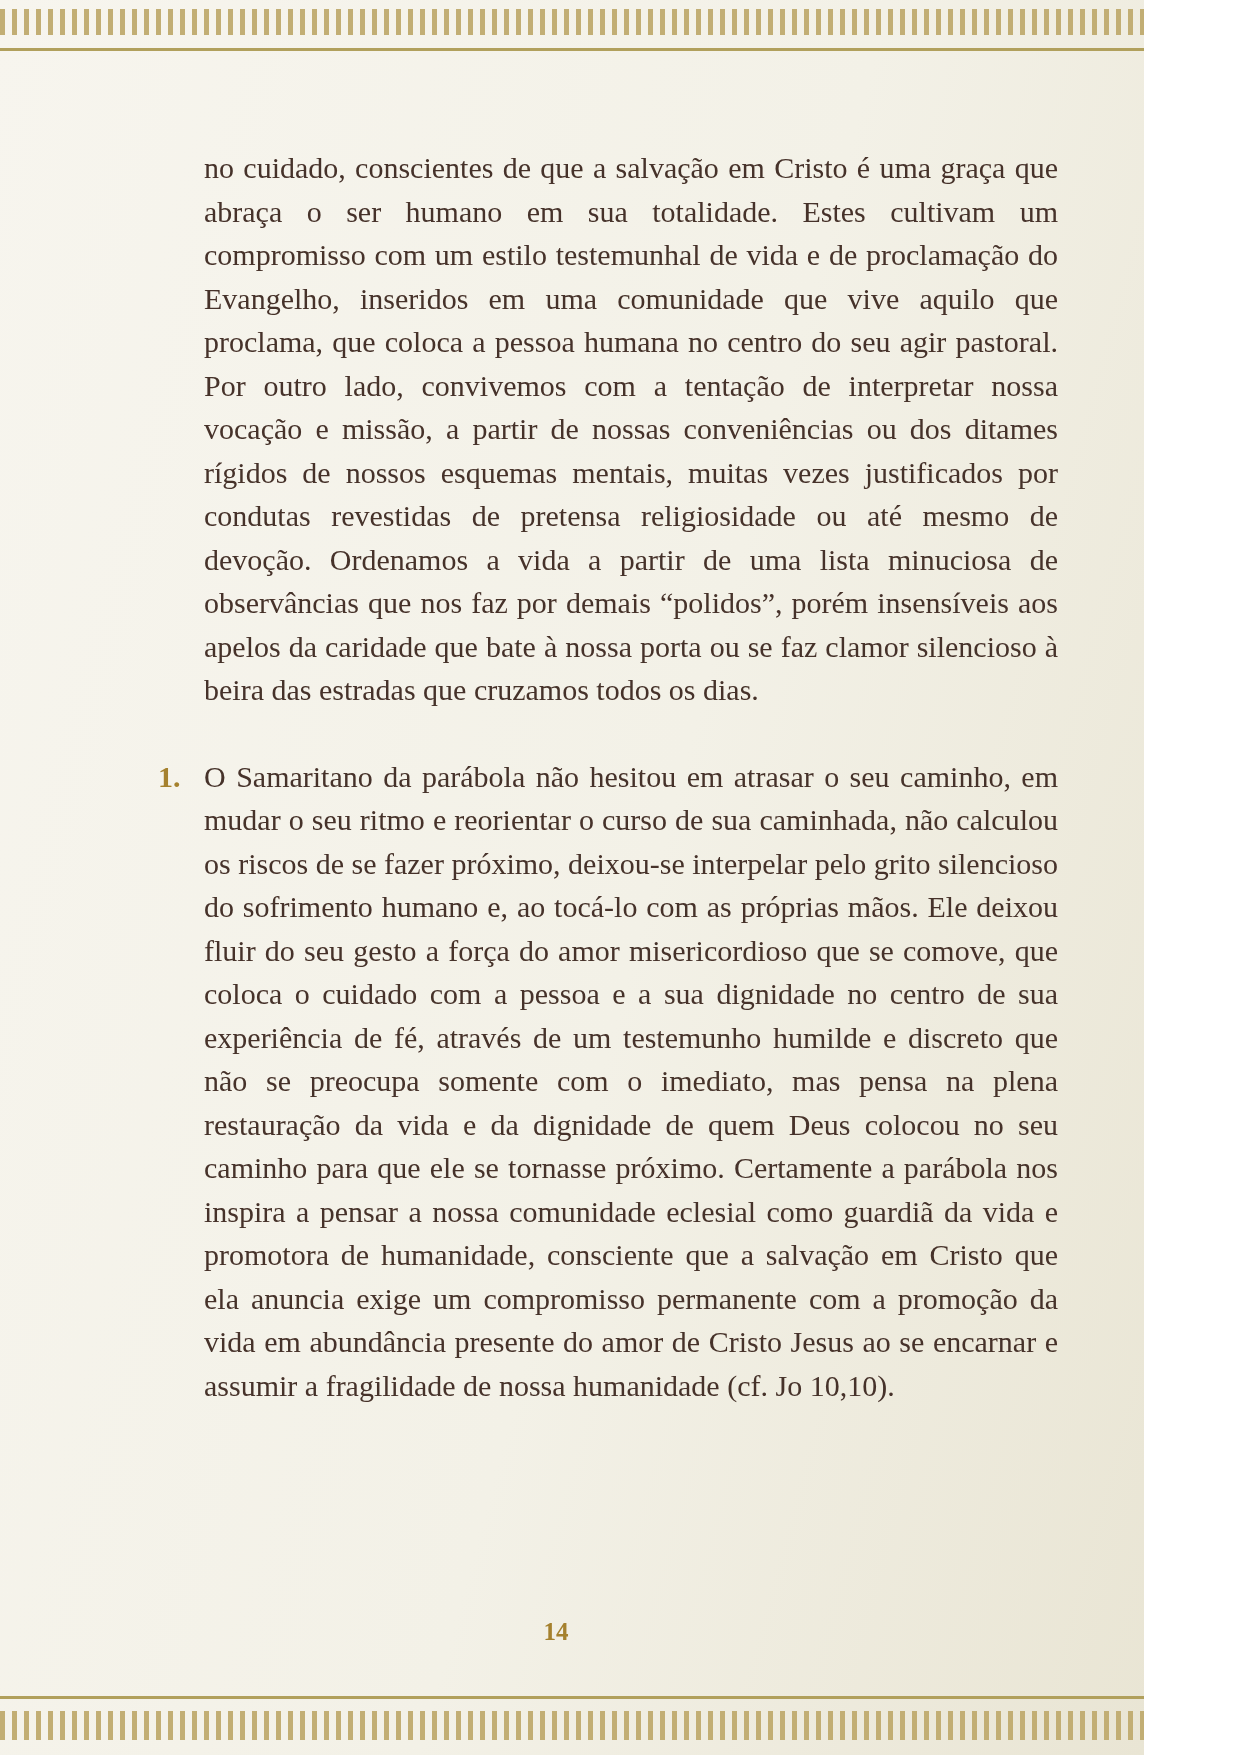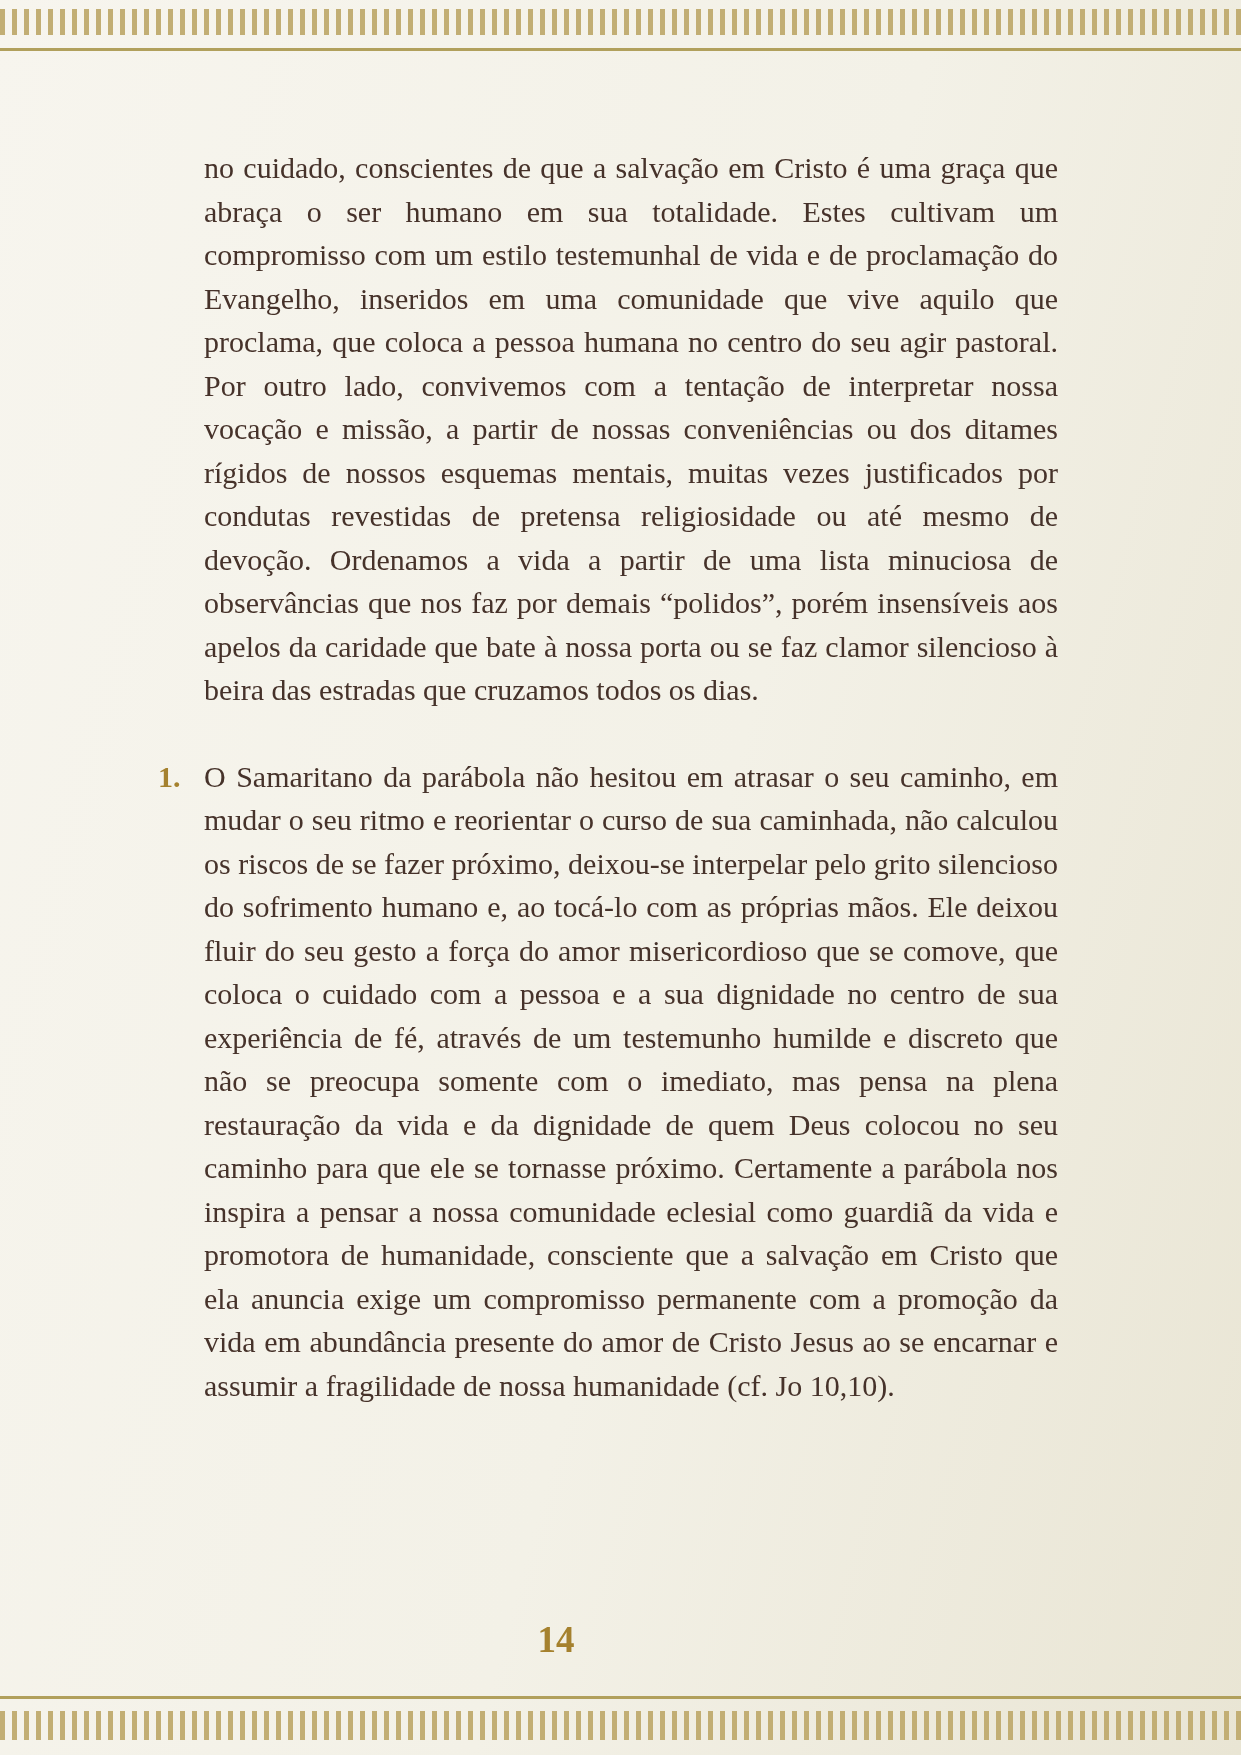--- a/index.html
+++ b/index.html
@@ -13,21 +13,21 @@
   }
   * { box-sizing: border-box; }
   html, body { margin: 0; padding: 0; }
   body {
     width: 1241px;
     height: 1755px;
     font-family: "Liberation Serif", "DejaVu Serif", serif;
   }
   .page {
     position: relative;
-    width: 1241px;
+    width: 1144px;
     height: 1755px;
     overflow: hidden;
     background: linear-gradient(105deg,
       var(--background-light) 0%,
       var(--background-mid) 55%,
       var(--background-dark) 100%);
   }
   .border-bars {
     position: absolute;
     left: 0;
@@ -69,21 +69,21 @@
     font-weight: bold;
     color: var(--accent-gold);
     white-space: nowrap;
   }
   .page-number {
     position: absolute;
     top: 1618px;
     left: 0;
     width: 1112px;
     text-align: center;
-    font-size: 37px;
+    font-size: 25px;
     font-weight: bold;
     color: var(--accent-gold);
   }
 </style>
 </head>
 <body>
 
 <div class="page">
 
   <div class="border-bars top"></div>

